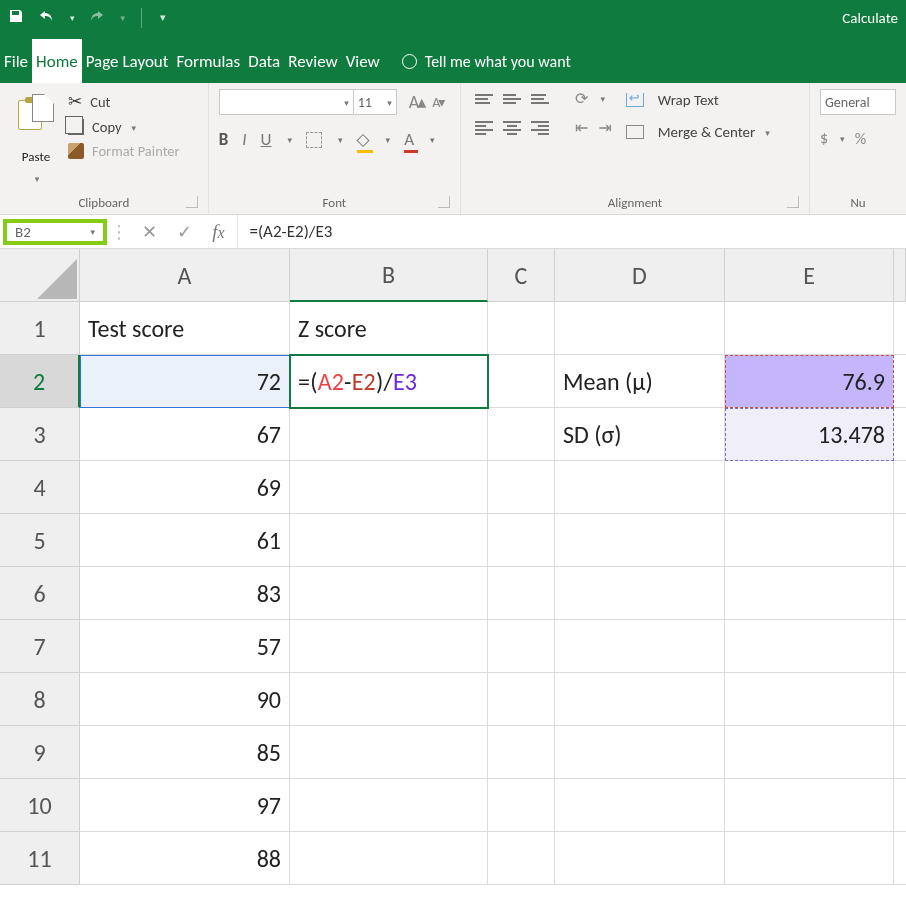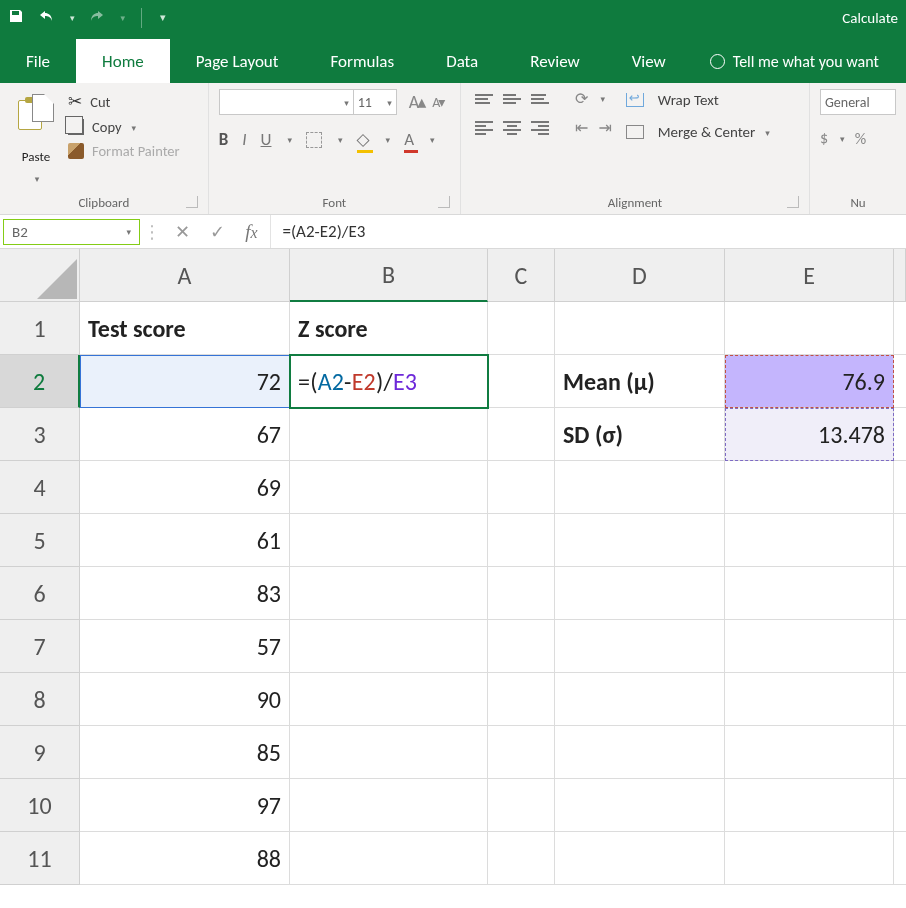--- a/index.html
+++ b/index.html
@@ -3,21 +3,21 @@
 <meta charset="utf-8">
 <style>
   html,body{margin:0;padding:0;font-family:"Segoe UI","Calibri",Arial,sans-serif;background:#fff;color:#222;overflow:hidden;width:906px;height:908px}
   *{box-sizing:border-box}
   .titlebar{background:#0f7b3e;height:35px;display:flex;align-items:center;color:#fff;padding:0 8px;font-size:14px}
   .qat{display:flex;align-items:center;gap:14px}
   .qat svg{width:16px;height:16px;fill:#fff}
   .qat-sep{width:1px;height:20px;background:rgba(255,255,255,.35);margin:0 2px}
   .calc{margin-left:auto;font-size:15px}
   .tabs{background:#0f7b3e;height:48px;display:flex;align-items:flex-end;color:#fff;font-size:17px}
-  .tab{padding:12px 26px 11px;cursor:pointer}
+  .tab{padding:12px 4px 11px;cursor:pointer}
   .tab.active{background:#fff;color:#0f7b3e}
   .tellme{display:flex;align-items:center;gap:8px;padding:0 10px 12px 18px;font-size:16px}
   .bulb{width:15px;height:15px;border:1.5px solid #fff;border-radius:50%}
   .ribbon{background:#f3f2f1;height:132px;display:flex;border-bottom:1px solid #d9d9d9}
   .group{border-right:1px solid #e1e1e1;display:flex;flex-direction:column;padding:4px 10px 2px}
   .group-body{flex:1;display:flex}
   .group-label{text-align:center;font-size:13px;color:#666;padding:4px 0 2px;position:relative}
   .dlaunch{position:absolute;right:0;bottom:4px;width:12px;height:12px;border:1px solid #bbb;border-top:none;border-left:none}
   .big-btn{display:flex;flex-direction:column;align-items:center;justify-content:center;width:52px;font-size:13px;color:#222;gap:9px}
   .clip-icons{position:relative;width:36px;height:46px}
@@ -41,41 +41,41 @@
   .align-col{display:flex;flex-direction:column;gap:10px;padding-top:2px}
   .align-row{display:flex;gap:10px;align-items:center}
   .align-ic{display:inline-flex;flex-direction:column;gap:2px;width:18px}
   .align-ic span{height:2px;background:#777;display:block}
   .wrap-col{display:flex;flex-direction:column;gap:14px;padding:4px 0 0 14px;font-size:15px;color:#444}
   .wrap-ic{width:18px;height:14px;border:1.5px solid #6fa8dc;border-top:none;display:inline-block;vertical-align:middle;margin-right:6px;position:relative}
   .wrap-ic:before{content:"↩";position:absolute;color:#6fa8dc;font-size:13px;left:2px;top:-3px}
   .merge-ic{width:18px;height:14px;border:1.5px solid #888;display:inline-block;vertical-align:middle;margin-right:6px}
   .num-col{display:flex;flex-direction:column;padding-top:2px;gap:14px}
   .fxbar{display:flex;align-items:center;height:34px;border-bottom:1px solid #d9d9d9;background:#fff}
-  .namebox{width:137px;border:1px solid #84cc16;margin:3px;height:26px;display:flex;align-items:center;padding:0 8px;font-size:15px;color:#666;justify-content:space-between}
+  .namebox{width:104px;border:4px solid #84cc16;margin:3px;height:26px;display:flex;align-items:center;padding:0 8px;font-size:15px;color:#666;justify-content:space-between}
   .fx-btns{display:flex;align-items:center;gap:20px;padding:0 12px;color:#999;font-size:18px}
   .fx-btns .fx{font-style:italic;font-family:"Times New Roman",serif;color:#777;font-size:19px}
   .fx-input{flex:1;padding:0 12px;font-size:17px;color:#333;border-left:1px solid #e3e3e3;height:100%;display:flex;align-items:center}
   
   .sheet{display:grid;grid-template-columns:80px 210px 198px 67px 170px 169px 12px;grid-auto-rows:53px;font-size:24px}
   .sheet .hdr{background:#efefef;border:1px solid #d0d0d0;border-top:none;border-left:none;display:flex;align-items:center;justify-content:center;font-size:24px;color:#555;height:53px;font-weight:400;font-family:"Calibri",Arial}
   .corner{background:#efefef;border-right:1px solid #d0d0d0;border-bottom:1px solid #d0d0d0;position:relative}
   .corner:after{content:"";position:absolute;right:2px;bottom:2px;border:20px solid transparent;border-right-color:#b7b7b7;border-bottom-color:#b7b7b7}
   .rowhdr{background:#efefef;border-right:1px solid #d0d0d0;border-bottom:1px solid #d0d0d0;display:flex;align-items:center;justify-content:center;color:#555;font-size:24px}
   .cell{border-right:1px solid #dcdcdc;border-bottom:1px solid #dcdcdc;padding:0 8px;display:flex;align-items:center;font-family:"Calibri",Arial}
-  .b{font-weight:700}
+  .b{font-weight:400}
   .r{justify-content:flex-end}
   .Bhdr{background:#d8d8d8;color:#0f7b3e;border-bottom:2px solid #107c41!important}
   .rowhdr.active{background:#d8d8d8;color:#0f7b3e;border-right:2px solid #107c41}
   .sel{outline:2px solid #107c41;outline-offset:-1px;background:#fff;position:relative}
   .marchE2{outline:1.5px dashed #c05046;outline-offset:-1px;background:#c4b5fd}
   .marchE3{outline:1.5px dashed #7e6bc4;outline-offset:-1px;background:#f0eef9}
   .rangeA2{outline:1.5px solid #3573d6;outline-offset:-1px;background:#eaf1fb}
   
-  .fclr-b{color:#0369a1}
+  .fclr-b{color:#ef4444}
   .fclr-r{color:#c0392b}
   .fclr-p{color:#6d28d9}
   .B2text{font-size:24px;letter-spacing:.2px;white-space:nowrap}
   .dots{color:#bbb;font-size:18px;letter-spacing:2px}
 </style>
 </head>
 <body>
 
 <div class="titlebar">
   <div class="qat">

